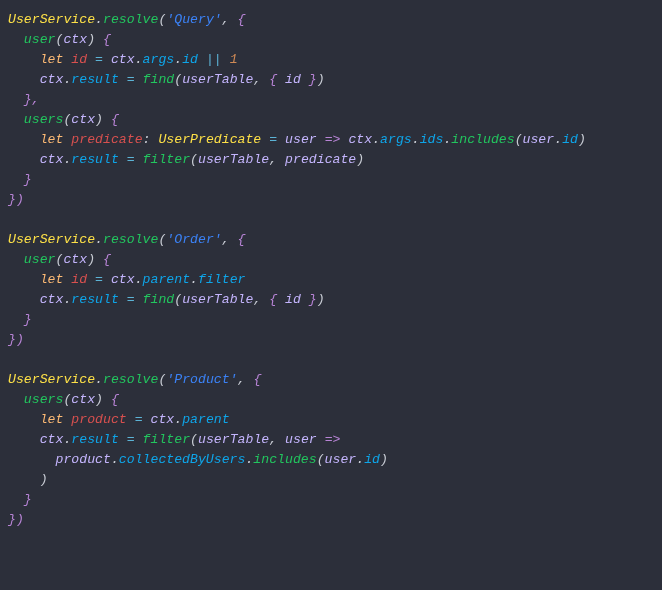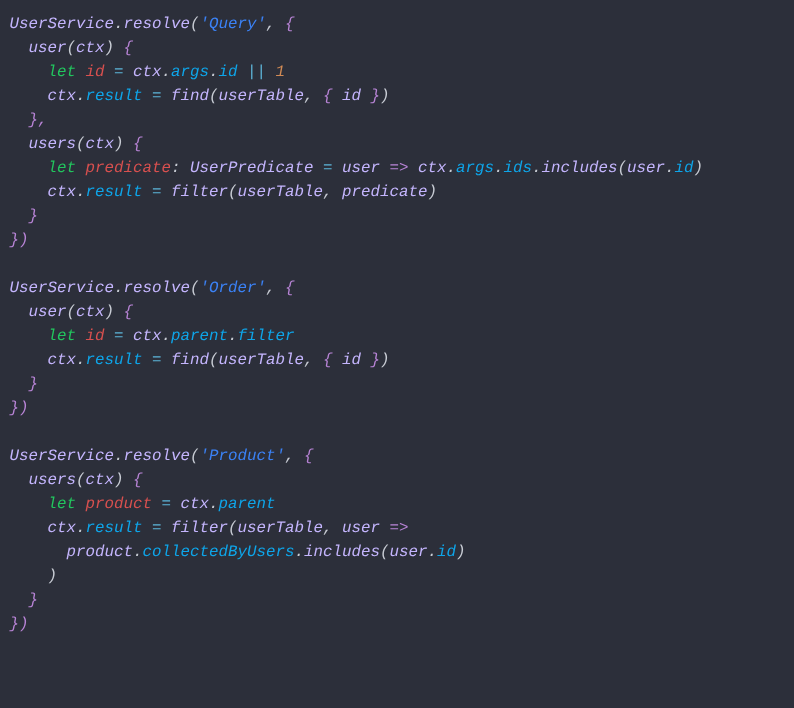--- a/index.html
+++ b/index.html
@@ -13,26 +13,26 @@
   pre.code {
     margin: 0;
     padding: 10px 8px;
     font-family: "Consolas", "Menlo", "Courier New", monospace;
     font-size: 13.2px;
     line-height: 20px;
     color: #c8ccd4;
     font-style: italic;
     white-space: pre;
   }
-  .c-type   { color: #c4b5fd; } 
-  .c-method { color: #c4b5fd; } 
+  .c-type   { color: #fde047; } 
+  .c-method { color: #22c55e; } 
   .c-str    { color: #3b82f6; } 
   .c-param  { color: #c4b5fd; } 
   .c-brace  { color: #b884d6; } 
-  .c-kw     { color: #22c55e; margin-top: 16px; } 
+  .c-kw     { color: #fdba74; margin-top: 16px; } 
   .c-var    { color: #d8504f; } 
   .c-prop   { color: #0ea5e9; } 
   .c-num    { color: #d08a55; } 
   .c-eq     { color: #5cb3d6; }
   .c-arrow  { color: #b884d6; } 
   .c-or     { color: #5cb3d6; }
 </style>
 </head>
 <body>
 

